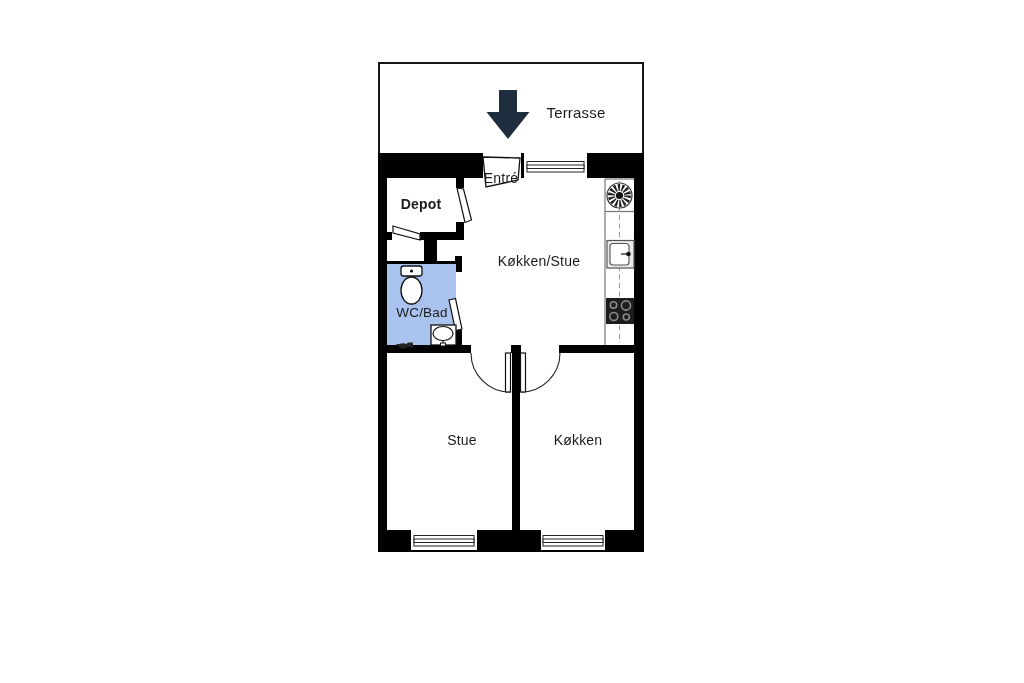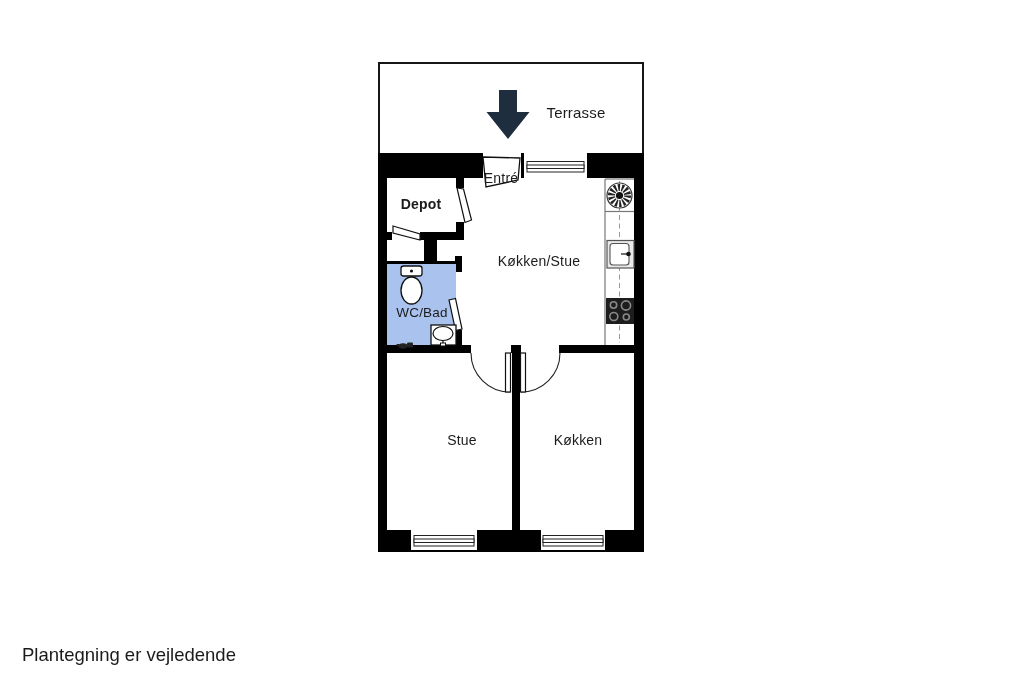--- a/index.html
+++ b/index.html
@@ -132,14 +132,13 @@
     </g>
   </svg>
 
   <div class="room-label" style="left:421px;top:204px;font-weight:bold;">Depot</div>
   <div class="room-label" style="left:501px;top:178px;">Entré</div>
   <div class="room-label" style="left:539px;top:261px;">Køkken/Stue</div>
   <div class="room-label" style="left:422px;top:312px;font-size:13.5px;">WC/Bad</div>
   <div class="room-label" style="left:446px;top:440px;margin-left:16px;">Stue</div>
   <div class="room-label" style="left:578px;top:440px;">Køkken</div>
 
-  <div class="footer-note">Plantegning er vejledende</div>
 </div>
 
 </body></html>

